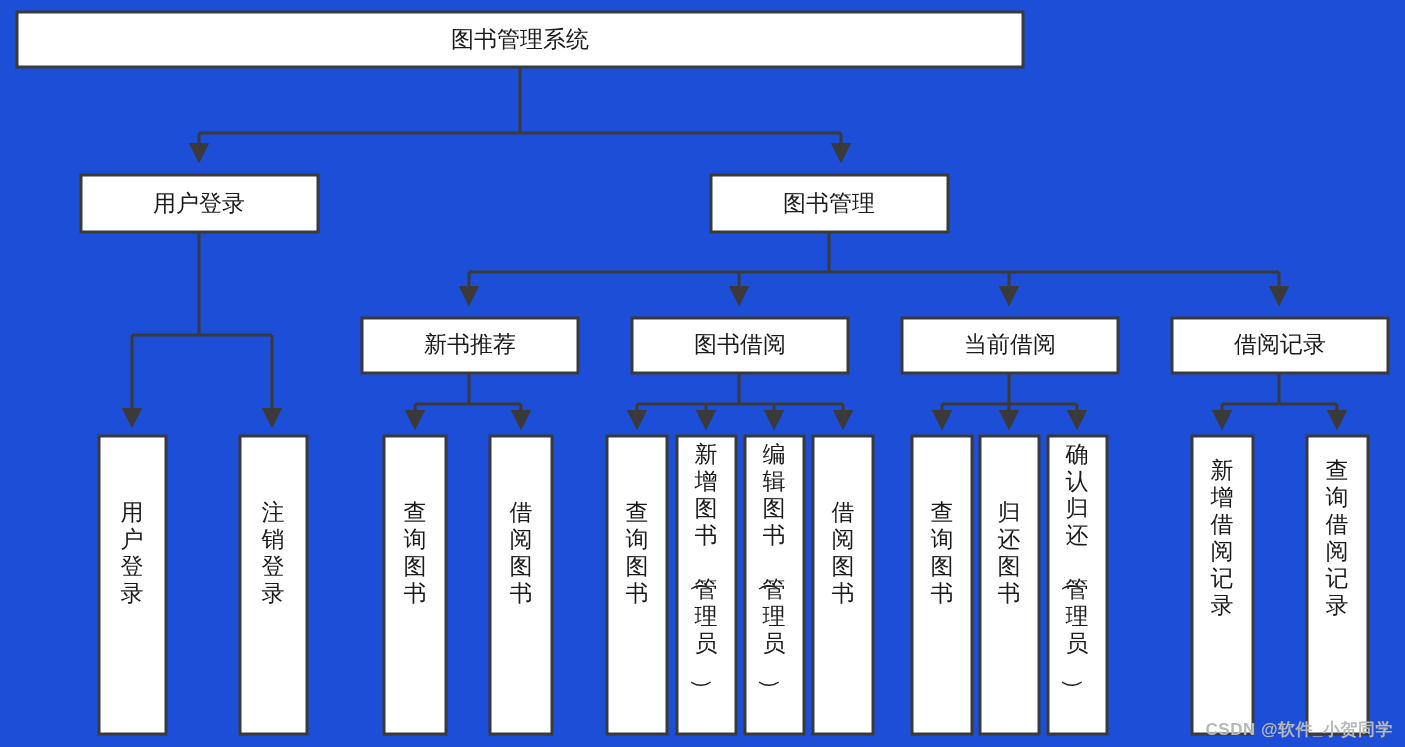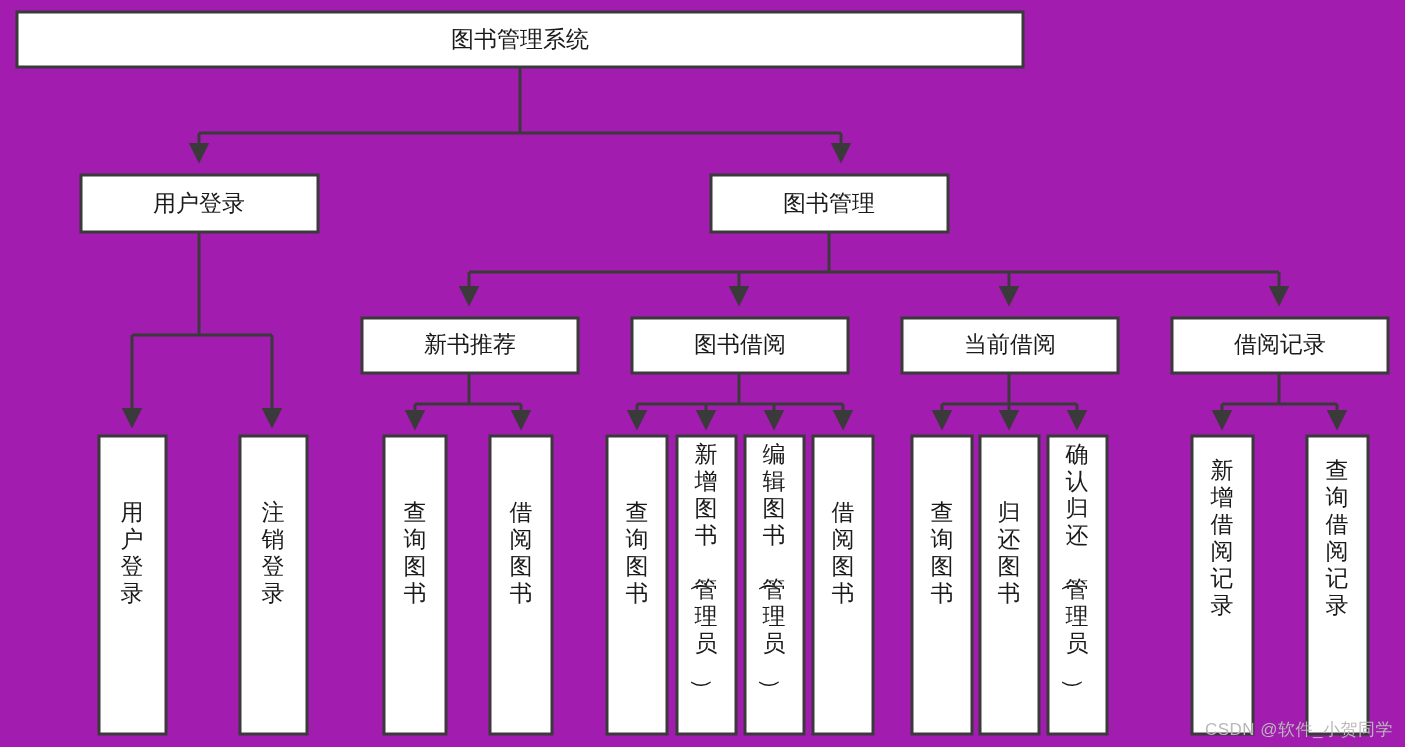--- a/index.html
+++ b/index.html
@@ -8,21 +8,21 @@
     padding: 0;
     background: #ffffff;
   }
   body {
     font-family: "Liberation Sans", "DejaVu Sans", sans-serif;
   }
   #diagram-root {
     position: relative;
     width: 1405px;
     height: 747px;
-    background: #a21caf;
+    background: #1d4ed8;
     overflow: hidden;
   }
   svg#tree-svg {
     position: absolute;
     top: 0;
     left: 0;
     width: 1405px;
     height: 747px;
     display: block;
   }
@@ -57,20 +57,21 @@
   .watermark-text {
     position: absolute;
     right: 12px;
     bottom: 6px;
     font-family: "Liberation Sans", "DejaVu Sans", sans-serif;
     font-size: 17px;
     color: #b8b8b8;
     letter-spacing: 0.5px;
     white-space: nowrap;
     user-select: none;
+    font-weight: bold;
   }
 </style>
 </head>
 <body>
 
 <div id="diagram-root">
 
   <svg id="tree-svg" viewBox="0 0 1405 747" xmlns="http://www.w3.org/2000/svg">
 
     <defs>

